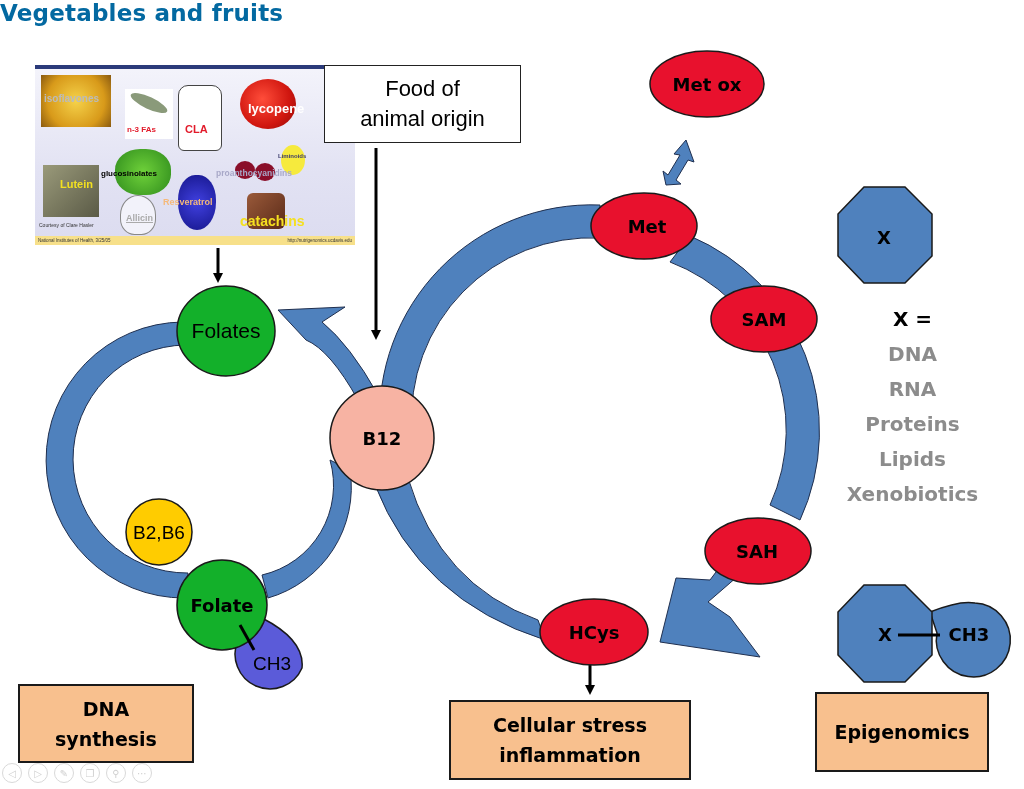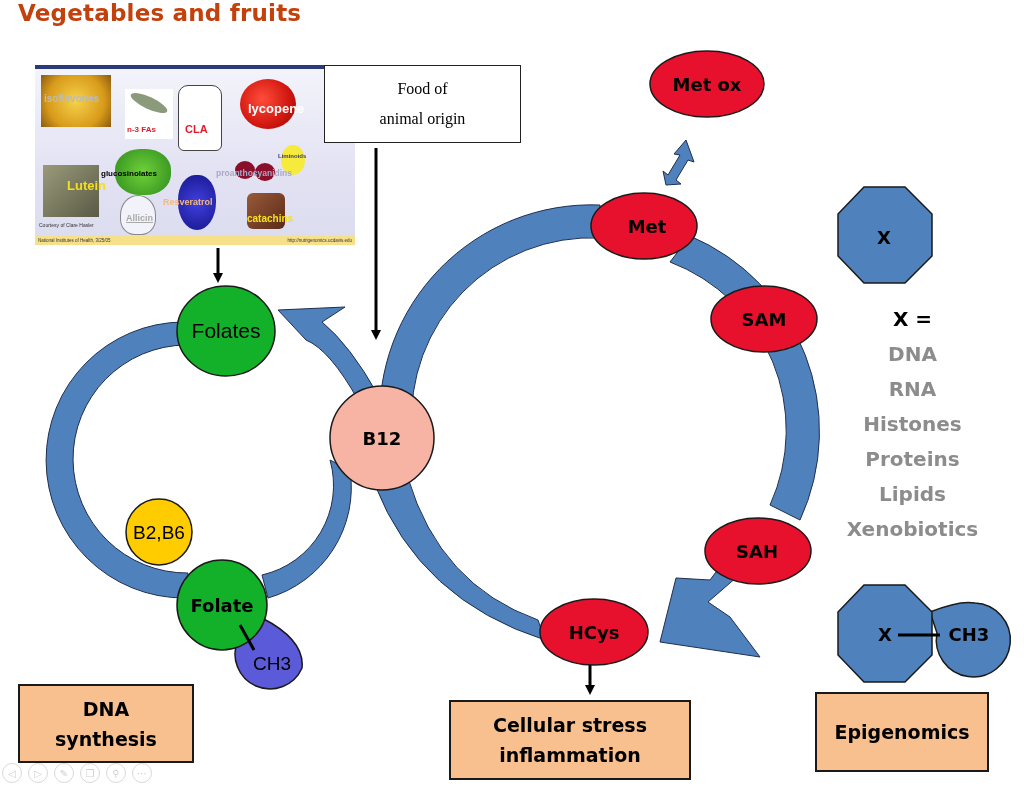--- a/index.html
+++ b/index.html
@@ -1,31 +1,31 @@
 <!DOCTYPE html>
 <html><head>
 <meta charset="utf-8">
 <style>
   html, body { margin: 0; padding: 0; background: #ffffff; }
   body { width: 1024px; height: 789px; position: relative; overflow: hidden;
          font-family: "Liberation Sans", "DejaVu Sans", sans-serif; }
   .abs { position: absolute; }
   #title { left: 8px; top: 2px; font-family: "DejaVu Sans", sans-serif; font-weight: bold;
-           font-size: 23px; color: #c2410c; letter-spacing: 0.2px; margin-left: 18px; }
+           font-size: 23px; color: #0369a1; letter-spacing: 0.2px; }
   #diagram { position: absolute; left: 0; top: 0; }
   .node-text { font-family: "DejaVu Sans", sans-serif; font-size: 18px; fill: #000; }
   .bold { font-weight: bold; }
   .box { position: absolute; background: #f8c08e; border: 2px solid #1a1a1a; box-sizing: border-box;
          display: flex; flex-direction: column; align-items: center; justify-content: center;
          font-family: "DejaVu Sans", sans-serif; font-weight: bold; font-size: 19px; color: #000;
          line-height: 30px; text-align: center; }
   .food-box { position: absolute; left: 324px; top: 65px; width: 197px; height: 78px; background:#fff;
          border: 1.5px solid #222; box-sizing: border-box; display:flex; flex-direction:column;
-         align-items:center; justify-content:center; font-family: Liberation Serif, serif;
-         font-size: 16px; line-height: 30px; color:#000; }
+         align-items:center; justify-content:center; font-family: Liberation Sans, sans-serif;
+         font-size: 22px; line-height: 30px; color:#000; }
   #xlist { position: absolute; left: 830px; top: 302px; width: 165px; text-align: center;
            font-family: "DejaVu Sans", sans-serif; font-weight: bold; font-size: 20px; line-height: 35px; }
   #xlist .head { color: #000; }
   #xlist .item { color: #8c8c8c; }
   
   #nut { position: absolute; left: 35px; top: 65px; width: 320px; height: 180px;
          background: linear-gradient(#f4f4fb, #e2e2f3 60%, #dcdcf0); overflow: hidden; }
   #nut .topbar { position:absolute; left:0; top:0; width:100%; height:4px; background:#2b3a7a; }
   #nut .footer { position:absolute; left:0; bottom:0; width:100%; height:9px; background:#f7e08a;
          font-size:4.5px; color:#333; display:flex; justify-content:space-between; align-items:center; padding:0 3px; box-sizing:border-box;}
@@ -49,29 +49,29 @@
   <div class="abs" style="left:143px;top:20px;width:42px;height:64px;border:1.5px solid #444;border-radius:10px 10px 6px 6px;background:#fff;"></div>
   <div class="t" style="left:150px;top:58px;color:#e21b2b;font-size:11px;">CLA</div>
   <div class="abs" style="left:205px;top:14px;width:56px;height:50px;border-radius:50%;background:radial-gradient(circle at 40% 40%,#ff4d3a,#d0160f 60%,#8a0a08);"></div>
   <div class="t" style="left:213px;top:36px;color:#fff;font-size:13px;">lycopene</div>
   <div class="abs" style="left:200px;top:96px;width:20px;height:18px;border-radius:50%;background:#8a0f2a;"></div>
   <div class="abs" style="left:220px;top:98px;width:20px;height:18px;border-radius:50%;background:#8a0f2a;"></div>
   <div class="abs" style="left:246px;top:80px;width:24px;height:30px;border-radius:50%;background:#f6ea3d;"></div>
   <div class="t" style="left:243px;top:88px;color:#3a3a6a;font-size:6px;">Liminoids</div>
   <div class="t" style="left:181px;top:103px;color:#a8a8c8;font-size:8.5px;">proanthocyanidins</div>
   <div class="abs" style="left:8px;top:100px;width:56px;height:52px;background:linear-gradient(135deg,#9a9a7a,#5a5a46);"></div>
-  <div class="t" style="left:32px;top:113px;color:#f2e020;font-size:13px;">Lutein</div>
+  <div class="t" style="left:25px;top:113px;color:#f2e020;font-size:11px;">Lutein</div>
   <div class="abs" style="left:80px;top:84px;width:56px;height:46px;border-radius:45%;background:radial-gradient(circle,#6fd13a,#2e8b1c);"></div>
   <div class="t" style="left:66px;top:104px;color:#000;font-size:8px;">glucosinolates</div>
   <div class="abs" style="left:143px;top:110px;width:38px;height:55px;border-radius:45% 45% 50% 50%;background:radial-gradient(circle,#4040e0,#15158a);"></div>
   <div class="t" style="left:128px;top:132px;color:#f5b97a;font-size:9px;">Resveratrol</div>
   <div class="abs" style="left:85px;top:130px;width:34px;height:38px;border-radius:50% 50% 40% 40%;background:#f2f2fa;border:1px solid #888;"></div>
   <div class="t" style="left:91px;top:148px;color:#aaa;font-size:9px;text-decoration:underline;">Allicin</div>
   <div class="abs" style="left:212px;top:128px;width:38px;height:36px;border-radius:6px;background:linear-gradient(135deg,#9a5a3a,#5a2a18);"></div>
-  <div class="t" style="left:205px;top:148px;color:#f5e020;font-size:10px;margin-left:7px;">catachins</div>
+  <div class="t" style="left:205px;top:148px;color:#f5e020;font-size:14px;">catachins</div>
   <div class="t" style="left:4px;top:157px;color:#333;font-size:5px;font-weight:normal;">Courtesy of Clare Hasler</div>
   <div class="footer">
     <span>National Institutes of Health, 3/25/05</span>
     <span>http://nutrigenomics.ucdavis.edu</span>
   </div>
 </div>
 
 <svg id="diagram" width="1024" height="789" viewBox="0 0 1024 789">
   <defs>
     <marker id="ah" markerWidth="10" markerHeight="10" refX="5" refY="5" orient="auto" markerUnits="userSpaceOnUse">
@@ -155,21 +155,20 @@
 
 <div class="food-box">
   <span>Food of</span>
   <span>animal origin</span>
 </div>
 
 <div id="xlist">
   <div class="head">X =</div>
   <div class="item">DNA</div>
   <div class="item">RNA</div>
-  <div class="item">Histones</div>
   <div class="item">Proteins</div>
   <div class="item">Lipids</div>
   <div class="item">Xenobiotics</div>
 </div>
 
 <div class="box" style="left:18px;top:684px;width:176px;height:79px;">
   <span>DNA</span>
   <span>synthesis</span>
 </div>
 <div class="box" style="left:441px;top:700px;width:242px;height:80px;margin-left:8px;">

